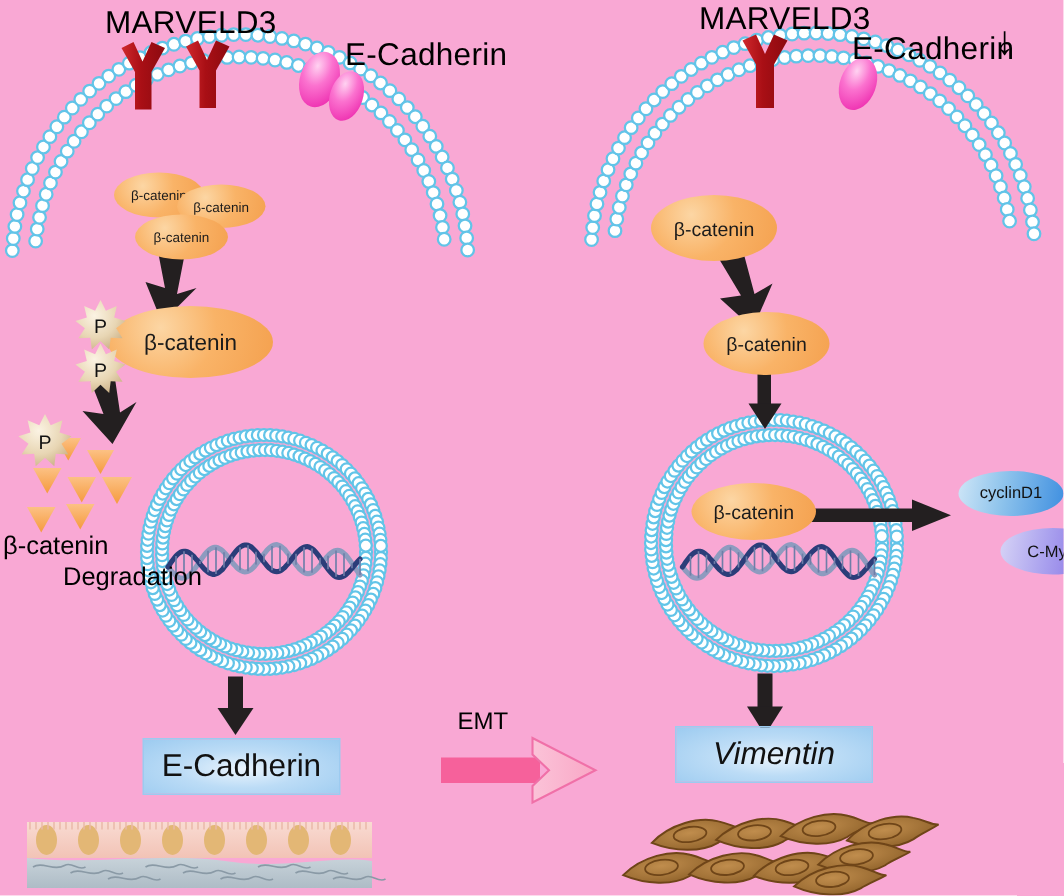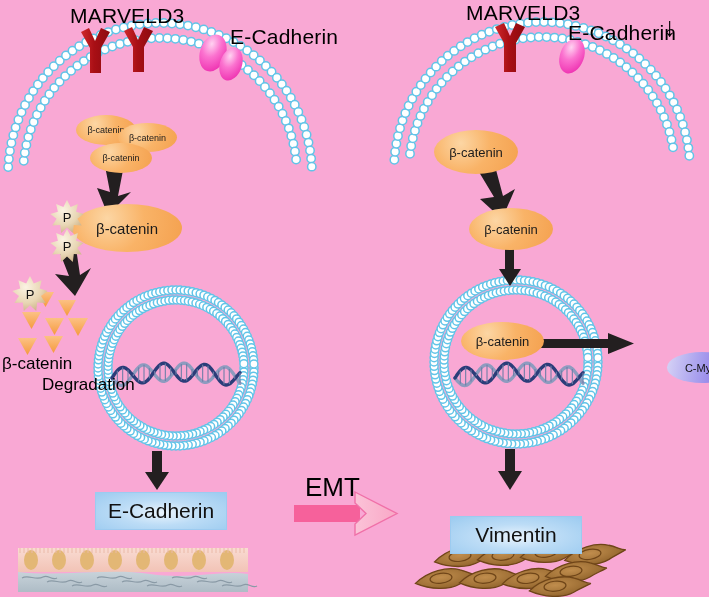--- a/index.html
+++ b/index.html
@@ -4,21 +4,21 @@
 <style>
   html,body{margin:0;padding:0;background:#ffffff;}
   body{width:709px;height:597px;overflow:hidden;
        font-family:"Liberation Sans","DejaVu Sans",sans-serif;
        -webkit-font-smoothing:antialiased;}
   #stage{position:relative;width:709px;height:597px;background:#f9a8d4;}
   .abs{position:absolute;}
   .lbl{position:absolute;white-space:nowrap;color:#000;line-height:1;}
   .ttl{font-size:21px;letter-spacing:.2px;}
   .deg{font-size:17px;}
-  .emt{font-size:26px;}
+  .emt{font-size:16px;}
   .boxlbl{font-size:21px;color:#111;}
   
   svg{position:absolute;left:0;top:0;overflow:visible;}
   .ovaltxt{position:absolute;display:flex;align-items:center;justify-content:center;
            color:#1b1b1b;text-align:center;}
   
   .bcat{border-radius:50%;
         background:radial-gradient(circle at 32% 30%, #fcd6a4 0%, #f9b367 45%, #f4a04e 100%);}
   .bcat-s{font-size:9px;}
   .bcat-m{font-size:13px;}
@@ -1050,28 +1050,29 @@
 
   <div class="ovaltxt bcat bcat-l" style="left:72px;top:204px;width:110px;height:48px;">β-catenin</div>
 
   <div class="ovaltxt bcat bcat-m" style="left:434px;top:130px;width:84px;height:44px;">β-catenin</div>
   <div class="ovaltxt bcat bcat-m" style="left:469px;top:208px;width:84px;height:42px;">β-catenin</div>
   <div class="ovaltxt bcat bcat-m" style="left:461px;top:322px;width:83px;height:38px;">β-catenin</div>
 
   <div class="lbl deg" style="left:2px;top:355px;">β-catenin</div>
   <div class="lbl deg" style="left:2px;top:376px;margin-left:40px;">Degradation</div>
 
+  <div class="ovaltxt gene cyc" style="left:639px;top:314px;width:70px;height:30px;">cyclinD1</div>
   <div class="ovaltxt gene myc" style="left:667px;top:352px;width:70px;height:31px;">C-MyC</div>
 
   <div class="lbl emt" style="left:305px;top:474px;">EMT</div>
 
   <div class="abs resbox" style="left:95px;top:492px;width:130px;height:36px;">
     <span class="boxlbl">E-Cadherin</span>
   </div>
-  <div class="abs resbox" style="left:450px;top:516px;width:130px;height:36px;">
+  <div class="abs resbox" style="left:450px;top:484px;width:130px;height:36px;font-style:italic;">
     <span class="boxlbl">Vimentin</span>
   </div>
 
   <div id="pmarks">
       <div class="pstar" style="left: 50px; top: 200px; width: 34px; height: 34px;">
         <svg width="34" height="34" style="position: absolute; left: 0px; top: 0px;">
           <path d="M17.0,0.0L20.6,7.1L27.9,4.0L26.1,11.7L33.7,14.0L27.4,18.8L31.7,25.5L23.8,25.1L22.8,33.0L17.0,27.5L11.2,33.0L10.2,25.1L2.3,25.5L6.6,18.8L0.3,14.0L7.9,11.7L6.1,4.0L13.4,7.1Z" fill="url(#gStar)"></path>
         </svg>
         <span style="position: relative;">P</span>
       </div>

